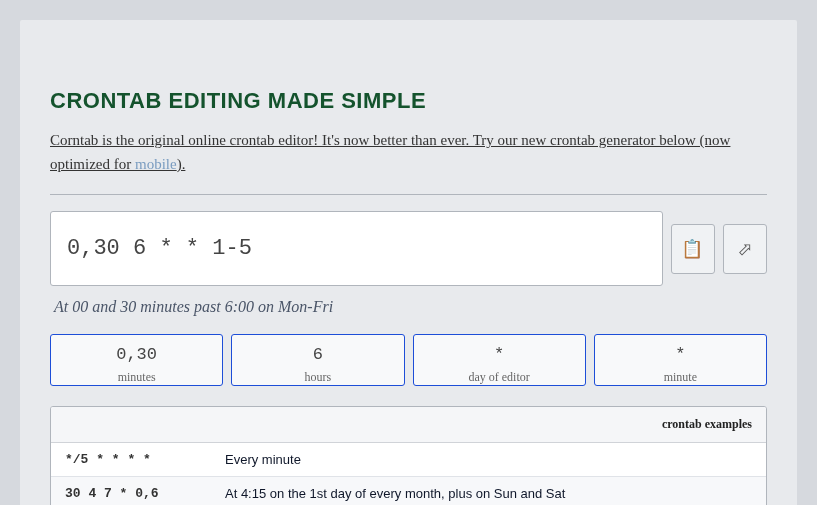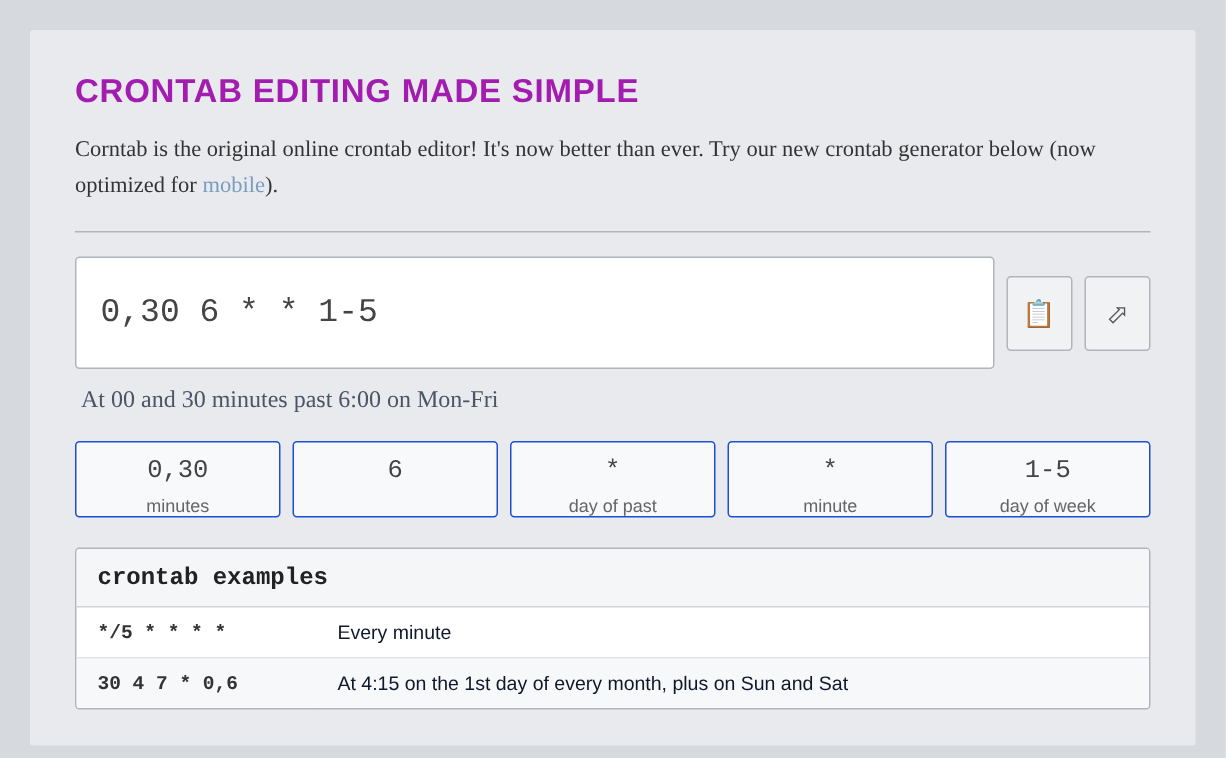--- a/index.html
+++ b/index.html
@@ -17,30 +17,32 @@
     .container {
       background: #e8eaed;
       width: 780px;
       padding: 28px 30px 24px 30px;
       border-radius: 2px;
     }
     .page-title {
       font-family: Arial, Helvetica, sans-serif;
       font-weight: 900;
       font-size: 22px;
-      color: #a21caf;
+      color: #14532d;
       letter-spacing: 0.5px;
       margin-bottom: 14px;
       text-transform: uppercase;
+      margin-top: 40px;
     }
     .description {
       font-size: 15px;
       color: #333;
       line-height: 1.6;
       margin-bottom: 18px;
+      text-decoration: underline;
     }
     .description a {
       color: #7a9cc0;
       text-decoration: none;
     }
     .divider {
       border: none;
       border-top: 1px solid #b0b5bc;
       margin-bottom: 16px;
     }
@@ -68,20 +70,21 @@
       height: 50px;
       display: flex;
       align-items: center;
       justify-content: center;
       cursor: pointer;
       border-radius: 3px;
       font-size: 18px;
       color: #555;
     }
     .cron-description {
+      font-style: italic;
       color: #4a5568;
       font-size: 16px;
       margin-bottom: 18px;
       padding-left: 4px;
     }
     .cron-fields {
       display: flex;
       gap: 8px;
       margin-bottom: 20px;
     }
@@ -97,37 +100,38 @@
     .cron-field-value {
       font-size: 17px;
       color: #444;
       font-family: 'Courier New', monospace;
       margin-bottom: 6px;
       display: block;
     }
     .cron-field-label {
       font-size: 12px;
       color: #666;
-      font-family: Liberation Sans, sans-serif;
+      font-family: Liberation Serif, serif;
       display: block;
     }
     .examples-box {
       border: 1px solid #b0b5bc;
       background: #fff;
       border-radius: 3px;
       overflow: hidden;
     }
     .examples-header {
       padding: 10px 14px;
-      font-family: Liberation Mono, monospace;
+      font-family: Liberation Serif, serif;
       font-weight: bold;
-      font-size: 16px;
+      font-size: 12px;
       color: #222;
       border-bottom: 1px solid #d0d3d8;
       background: #f5f6f8;
+      text-align: right;
     }
     .examples-table {
       width: 100%;
       border-collapse: collapse;
     }
     .examples-table tr {
       border-bottom: 1px solid #e0e3e8;
     }
     .examples-table tr:last-child {
       border-bottom: none;
@@ -176,32 +180,29 @@
 
   <p class="cron-description">At 00 and 30 minutes past 6:00 on Mon-Fri</p>
 
   <div class="cron-fields">
   <div class="cron-field">
         <span class="cron-field-value">0,30</span>
         <span class="cron-field-label">minutes</span>
       </div>
       <div class="cron-field">
         <span class="cron-field-value">6</span>
+        <span class="cron-field-label">hours</span>
       </div>
       <div class="cron-field">
         <span class="cron-field-value">*</span>
-        <span class="cron-field-label">day of past</span>
+        <span class="cron-field-label">day of editor</span>
       </div>
       <div class="cron-field">
         <span class="cron-field-value">*</span>
         <span class="cron-field-label">minute</span>
-      </div>
-      <div class="cron-field">
-        <span class="cron-field-value">1-5</span>
-        <span class="cron-field-label">day of week</span>
       </div>
     </div>
 
   <div class="examples-box">
     <div class="examples-header">crontab examples</div>
     <table class="examples-table">
       <tbody id="examples-tbody">
       <tr>
             <td>*/5 * * * *</td>
             <td>Every minute</td>

